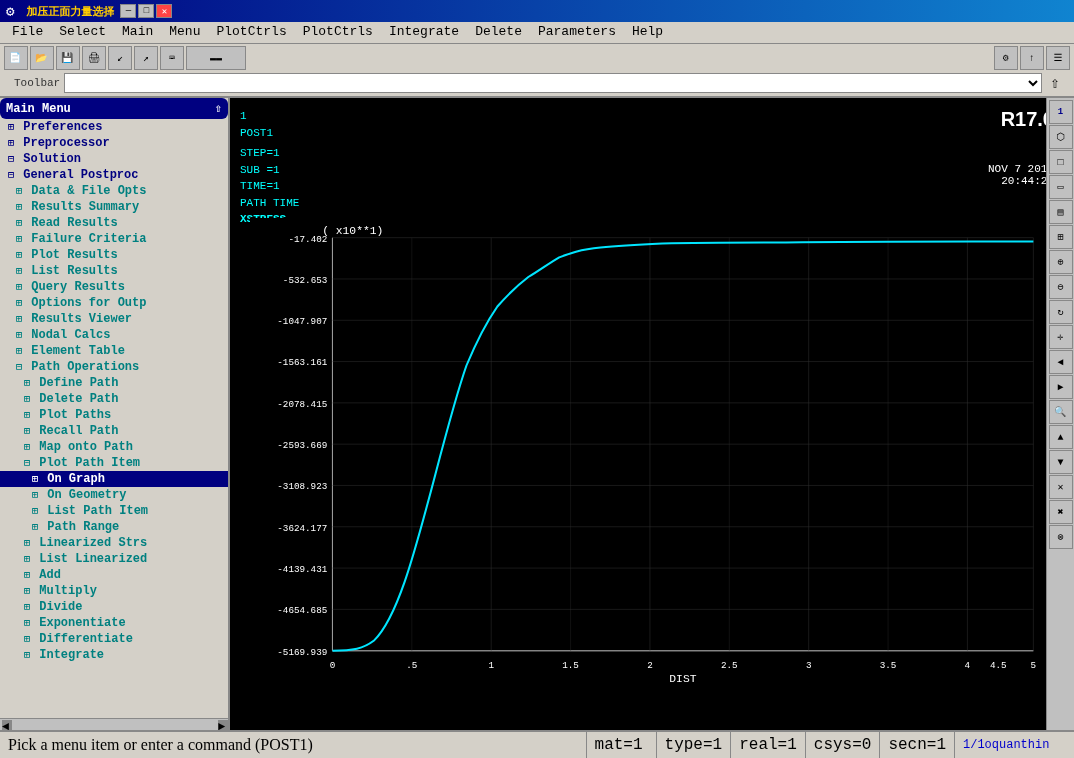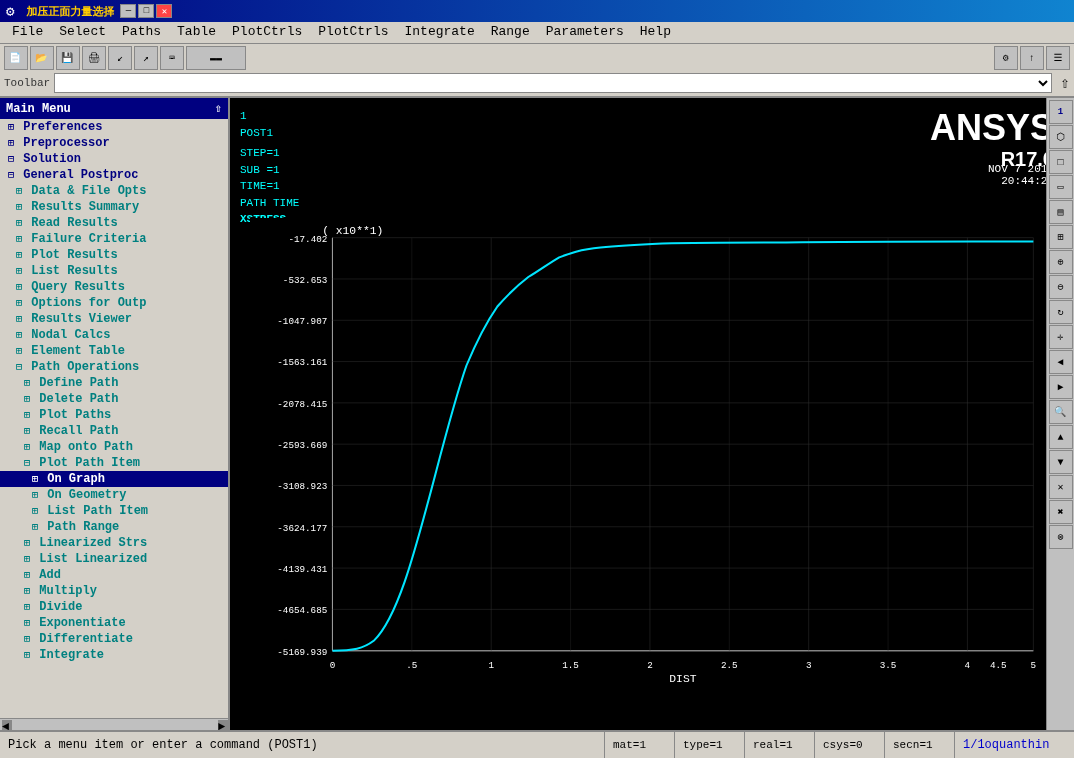--- a/index.html
+++ b/index.html
@@ -61,21 +61,21 @@
       width: 24px; height: 24px;
       background: #c0c0c0;
       border: 1px solid #888;
       display: flex; align-items: center; justify-content: center;
       cursor: pointer;
       font-size: 10px;
     }
     #toolbar-row2 {
       display: flex;
       align-items: center;
-      padding: 1px 4px;
+      padding: 1px 14px;
       gap: 4px;
       justify-content: center;
     }
     #toolbar-label { font-size: 11px; color: #333; }
     #toolbar-combo {
       flex: 1;
       height: 20px;
       background: white;
       border: 1px solid #888;
       font-size: 11px;
@@ -98,20 +98,21 @@
     }
     #panel-header {
       background: #000080;
       color: white;
       padding: 3px 6px;
       font-size: 12px;
       font-weight: bold;
       display: flex;
       align-items: center;
       justify-content: space-between;
+      border-radius: 6px;
     }
     #tree-scroll {
       flex: 1;
       overflow-y: auto;
       overflow-x: hidden;
     }
     .tree-item {
       display: flex;
       align-items: center;
       padding: 1px 0;
@@ -201,32 +202,32 @@
       height: 28px;
       background: #d4d0c8;
       border-top: 2px solid #888;
       display: flex;
       align-items: center;
       font-size: 12px;
     }
     #status-text {
       flex: 1;
       padding: 0 8px;
-      font-family: Liberation Mono, monospace;
-      font-size: 12px;
+      font-family: Liberation Serif, serif;
+      font-size: 16px;
     }
     .status-cell {
       padding: 0 8px;
       border-left: 1px solid #888;
       height: 100%;
       display: flex;
       align-items: center;
       min-width: 70px;
       font-family: 'Courier New', monospace;
-      font-size: 11px;
+      font-size: 16px;
     }
 
     
     #main-chart {
       width: 100%;
       height: 100%;
     }
 
     
     #tree-scroll::-webkit-scrollbar { width: 12px; }
@@ -242,26 +243,26 @@
   <div class="win-controls">
     <div class="win-btn">─</div>
     <div class="win-btn">□</div>
     <div class="win-btn" style="background:#ff4444; color:white;">✕</div>
   </div>
 </div>
 
 <div id="menubar">
   <span class="menu-item">File</span>
   <span class="menu-item">Select</span>
-  <span class="menu-item">Paths</span>
-  <span class="menu-item">Table</span>
+  <span class="menu-item">Main</span>
+  <span class="menu-item">Menu</span>
   <span class="menu-item">PlotCtrls</span>
   <span class="menu-item">PlotCtrls</span>
   <span class="menu-item">Integrate</span>
-  <span class="menu-item">Range</span>
+  <span class="menu-item">Delete</span>
   <span class="menu-item">Parameters</span>
   <span class="menu-item">Help</span>
 </div>
 
 <div id="toolbar-area">
   <div id="toolbar-row1">
     <div class="tb-btn">📄</div>
     <div class="tb-btn">📂</div>
     <div class="tb-btn">💾</div>
     <div class="tb-btn">🖨</div>
@@ -406,21 +407,20 @@
       <div>1</div>
       <div>POST1</div>
       <div style="margin-top:4px;">STEP=1</div>
       <div>SUB =1</div>
       <div>TIME=1</div>
       <div>PATH TIME</div>
       <div style="color:#00ffff; font-weight:bold;">XSTRESS</div>
     </div>
 
     <div id="ansys-logo">
-      <div>ANSYS</div>
       <div class="version">R17.0</div>
     </div>
 
     <div id="ansys-datetime">
       <div>NOV  7 2019</div>
       <div>20:44:25</div>
     </div>
 
     <div id="chart-container">
       <svg id="main-chart" viewBox="0 0 780 480" preserveAspectRatio="none">

